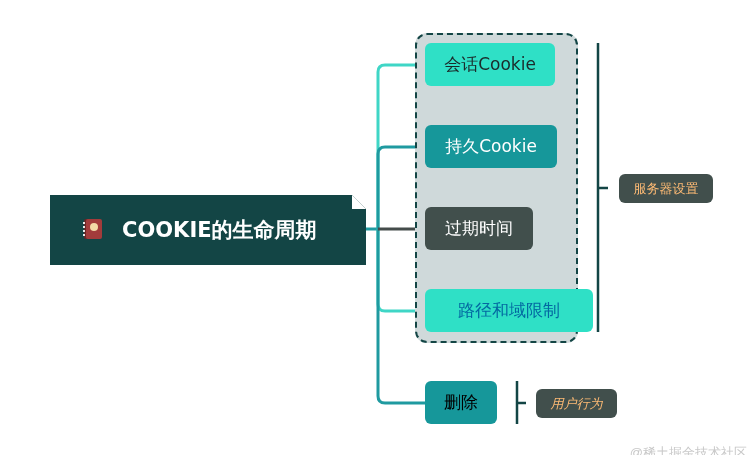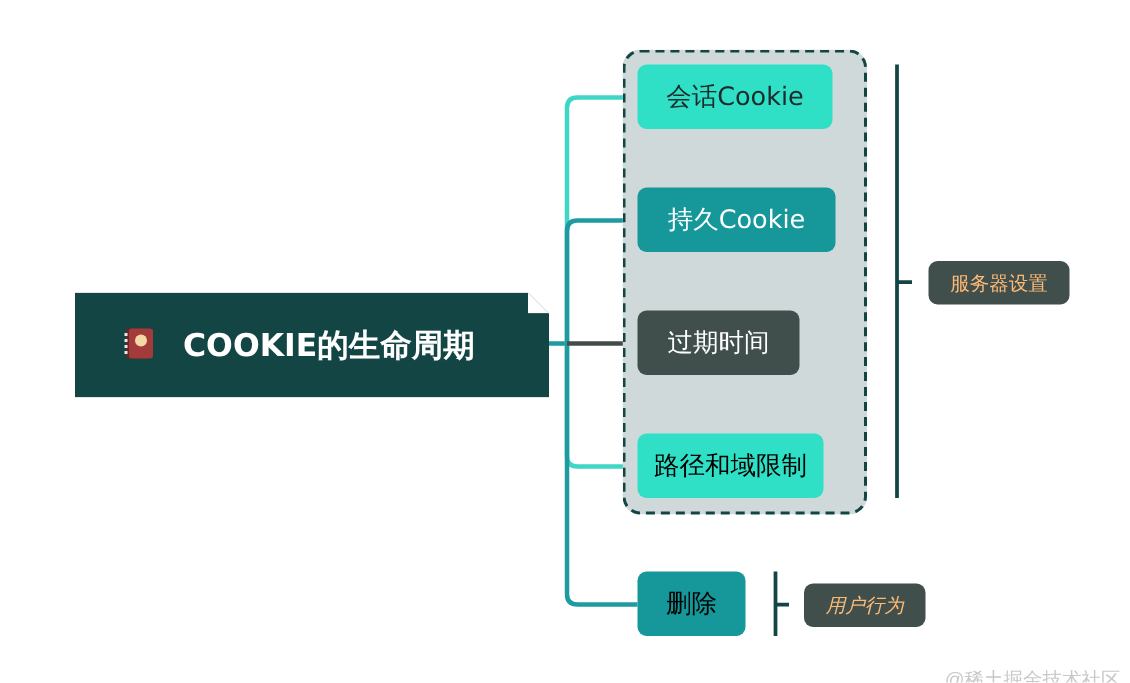--- a/index.html
+++ b/index.html
@@ -48,21 +48,21 @@
   }
 
   .node {
     border-radius: 6px;
     display: flex; align-items: center; justify-content: center;
     font-size: 17px; white-space: nowrap; box-sizing: border-box;
   }
   .n-session { left: 425px; top: 43px; width: 130px; height: 43px; background: #2fe0c6; color: #1b2b2b; }
   .n-persist { left: 425px; top: 125px; width: 132px; height: 43px; background: #16979a; color: #ffffff; }
   .n-expire  { left: 425px; top: 207px; width: 108px; height: 43px; background: #414f4c; color: #ffffff; }
-  .n-path    { left: 425px; top: 289px; width: 124px; height: 43px; background: #2fe0c6; color: #000000; }
+  .n-path    { left: 425px; top: 289px; width: 168px; height: 43px; background: #2fe0c6; color: #0369a1; }
   .n-delete  { left: 425px; top: 381px; width: 72px; height: 43px; background: #16979a; color: #000000; }
 
   .label {
     border-radius: 6px; background: #414f4c; color: #fdba74;
     font-size: 13px; display: flex; align-items: center; justify-content: center;
     white-space: nowrap; box-sizing: border-box;
   }
   .l-server { left: 619px; top: 174px; width: 94px; height: 29px; }
   .l-user   { left: 536px; top: 389px; width: 81px; height: 29px; font-style: italic; }
 

